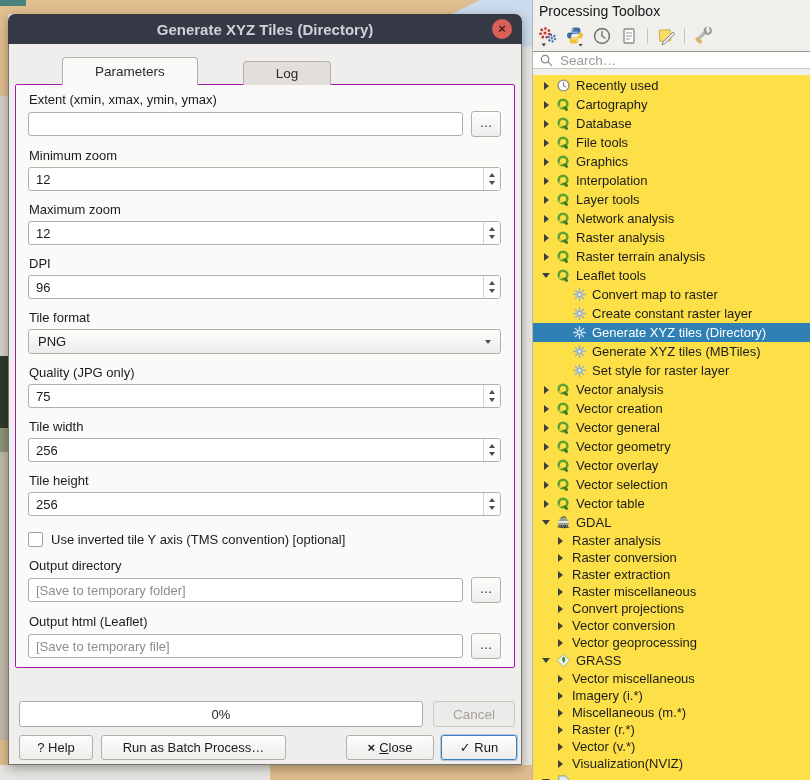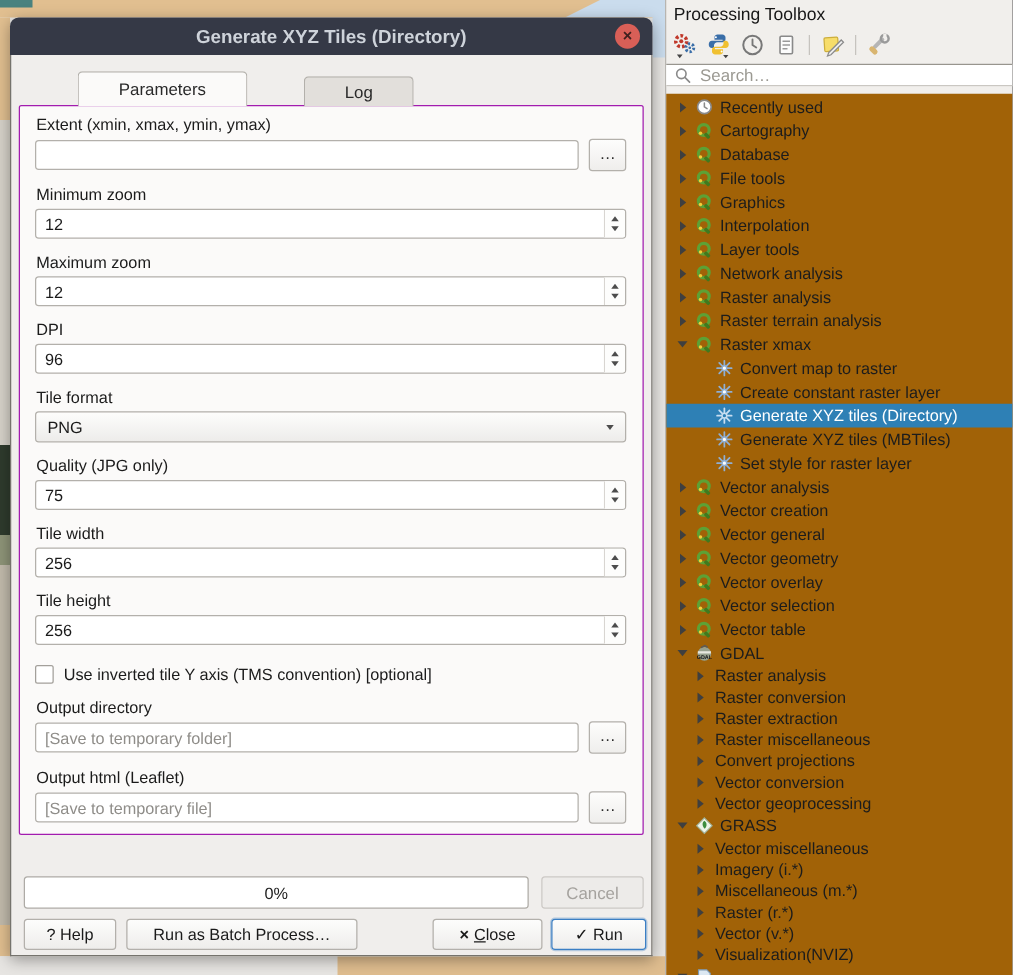--- a/index.html
+++ b/index.html
@@ -68,21 +68,21 @@
   
   .panel{position:absolute;left:532px;top:0;width:278px;height:780px;background:#f1efec;border-left:1px solid #b8b5b0;}
   .paneltitle{position:absolute;left:6px;top:3px;font-size:14px;color:#161616;}
   .ptoolbar{position:absolute;left:4px;top:23px;height:26px;display:flex;align-items:center;gap:5px;}
   .ticon{width:22px;height:22px;display:flex;align-items:center;justify-content:center;}
   .tsep{width:1px;height:16px;background:#c6c3be;margin:0 2px;}
   .searchrow{position:absolute;left:0;top:51px;width:278px;height:18px;background:#fff;
              border-top:1px solid #98958e;border-bottom:1px solid #cac7c2;
              display:flex;align-items:center;gap:6px;padding-left:6px;}
   .searchrow .ph{font-size:13.5px;color:#9b9992;}
-  .tree{position:absolute;left:0;top:75px;width:278px;bottom:0;background:#a16207;overflow:hidden;padding-top:1px;}
+  .tree{position:absolute;left:0;top:75px;width:278px;bottom:0;background:#fde047;overflow:hidden;padding-top:1px;}
   .trow{display:flex;align-items:center;height:19px;padding-left:6px;}
   .trow.sub{height:17px;}
   .trow.selected{background:#2e80b5;}
   .trow.selected .tlabel{color:#fff;}
   .expcell{width:14px;flex:none;display:flex;align-items:center;justify-content:center;}
   .exp-c{width:0;height:0;border-left:5px solid #3f3f3f;border-top:4px solid transparent;border-bottom:4px solid transparent;}
   .exp-e{width:0;height:0;border-top:5px solid #3f3f3f;border-left:4px solid transparent;border-right:4px solid transparent;}
   .indent-algo{width:30px;flex:none;}
   .indent-sub{width:14px;flex:none;}
   .nicon{width:16px;height:16px;flex:none;margin-left:2px;display:flex;align-items:center;justify-content:center;}
@@ -394,21 +394,21 @@
           <div class="expcell">
             <i class="exp-e"></i>
           </div>
           <span class="nicon">
             <svg viewBox="0 0 16 16">
               <circle cx="7.5" cy="7.5" r="4.6" fill="none" stroke="#5da135" stroke-width="2.7"></circle>
               <rect x="9.4" y="9.4" width="5.6" height="3" rx="1" fill="#41791e" transform="rotate(45 9.4 9.4)"></rect>
               <circle cx="4.7" cy="10.3" r="1.5" fill="#f4cd3a"></circle>
             </svg>
           </span>
-          <span class="tlabel">Raster xmax</span>
+          <span class="tlabel">Leaflet tools</span>
         </div>
         <div class="trow">
           <div class="indent-algo"></div>
           <span class="nicon">
             <svg viewBox="0 0 16 16">
               <g stroke="#8fafd4" stroke-width="1.5" stroke-linecap="round">
                 <path d="M8 1.8v12.4M1.8 8h12.4M3.6 3.6l8.8 8.8M12.4 3.6l-8.8 8.8"></path>
               </g>
               <circle cx="8" cy="8" r="2" fill="#fdfdfc" stroke="#8fafd4" stroke-width="1.2"></circle>
             </svg>

